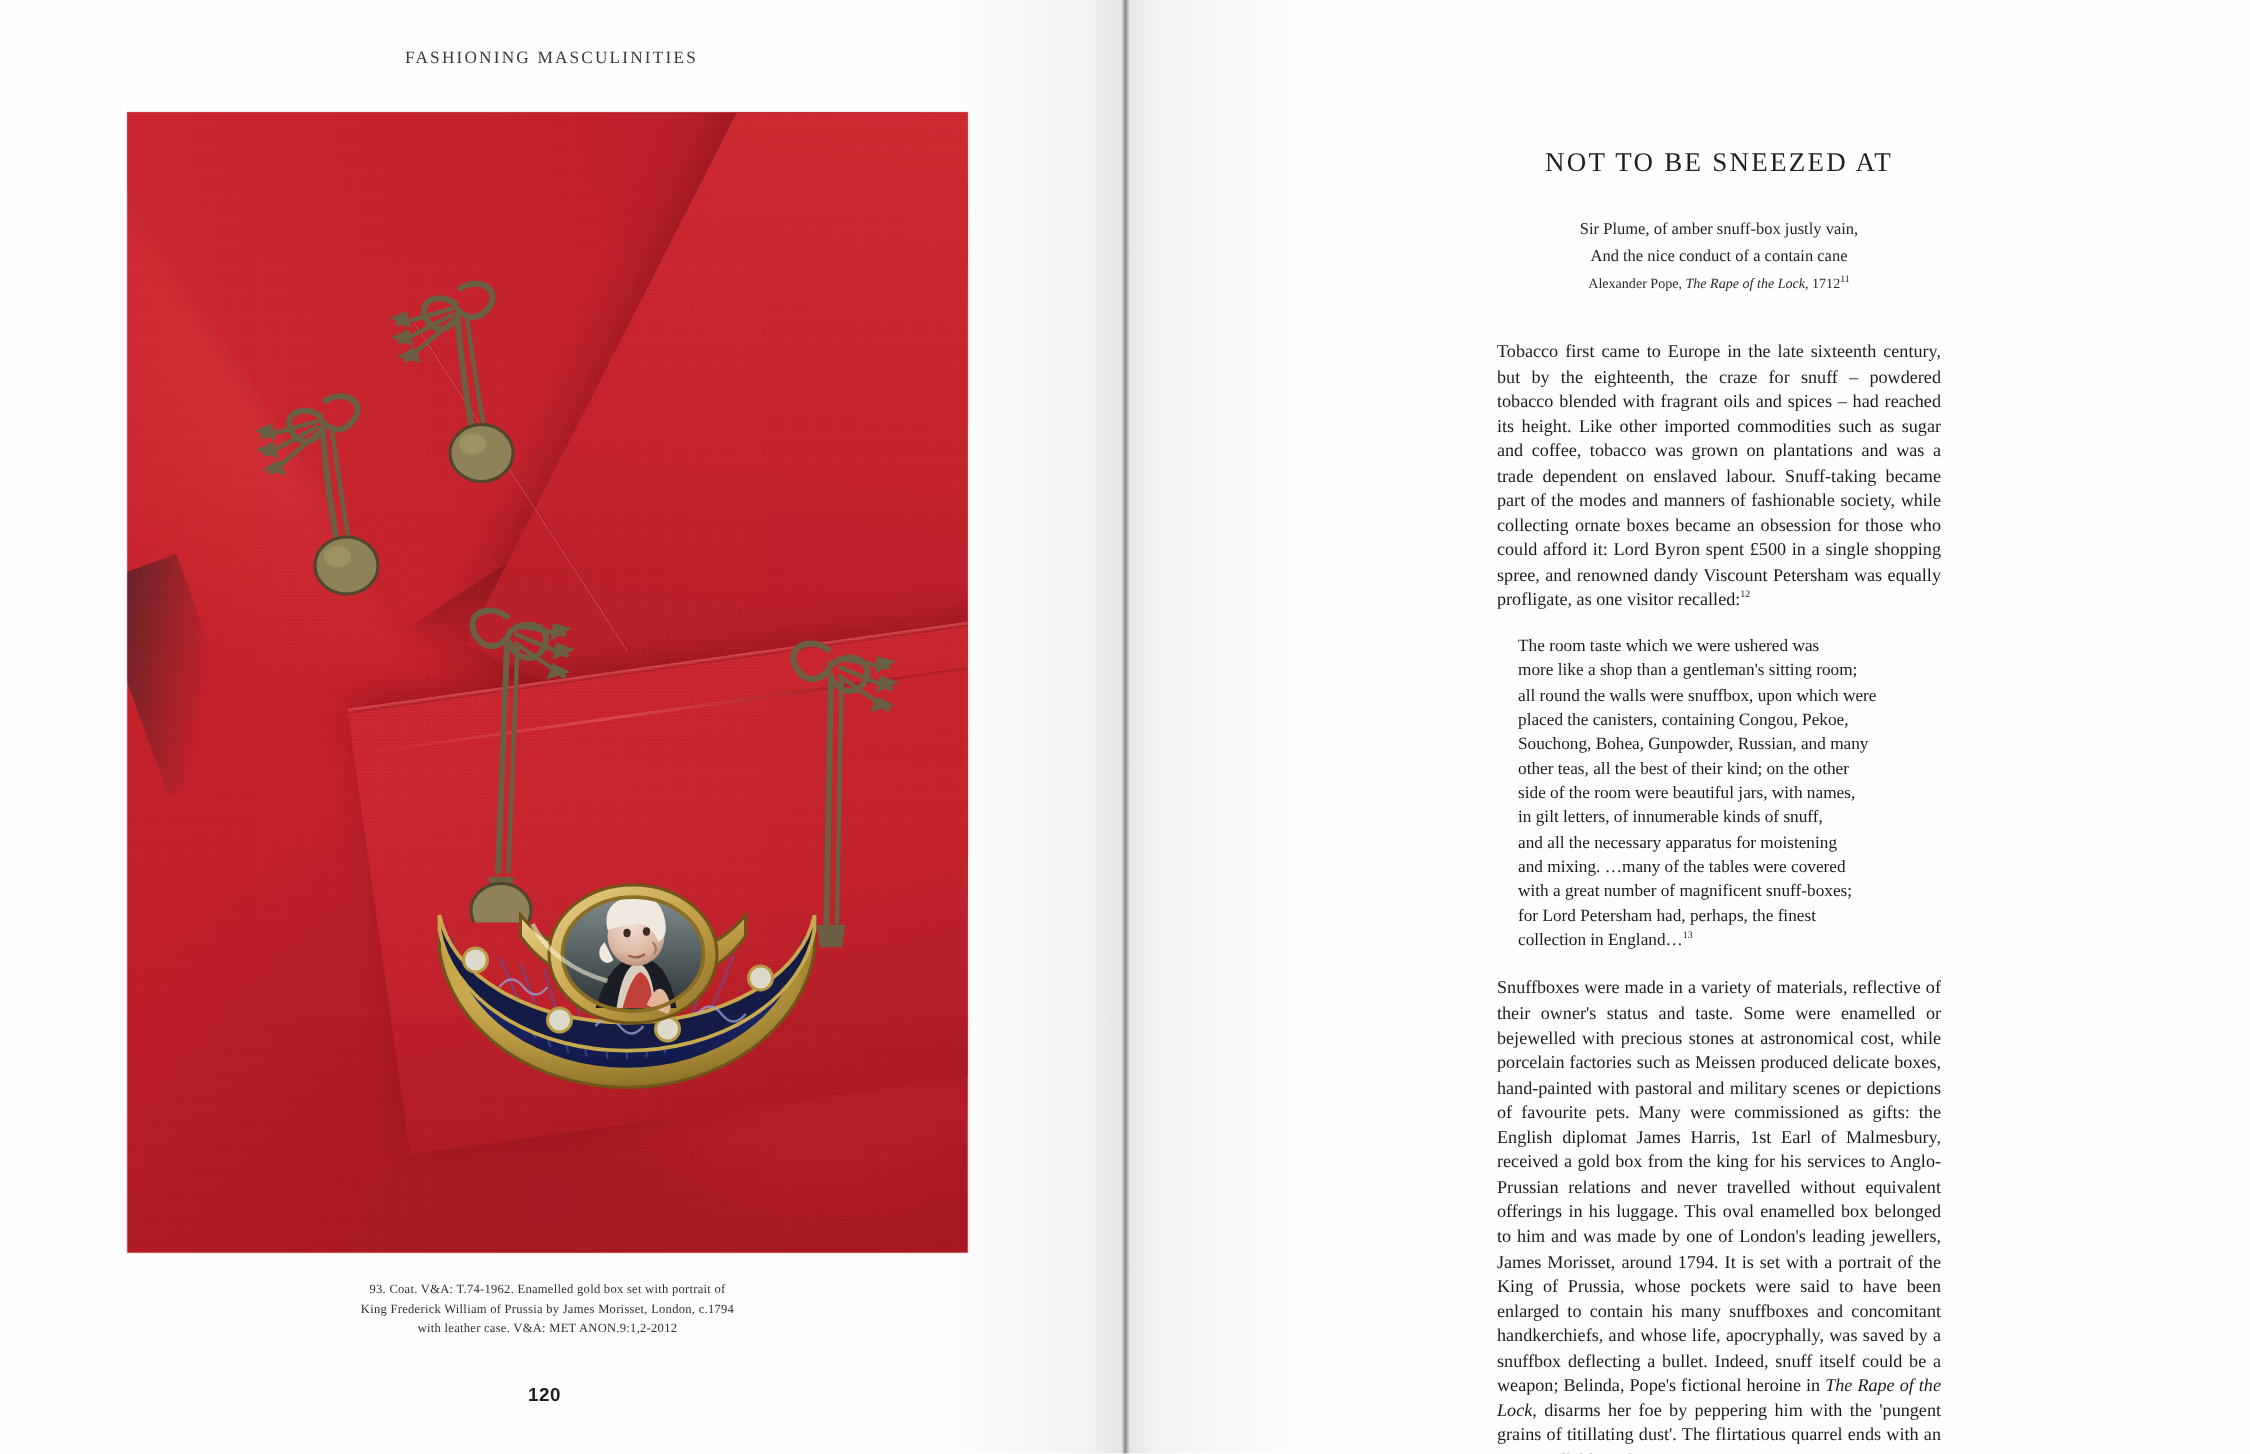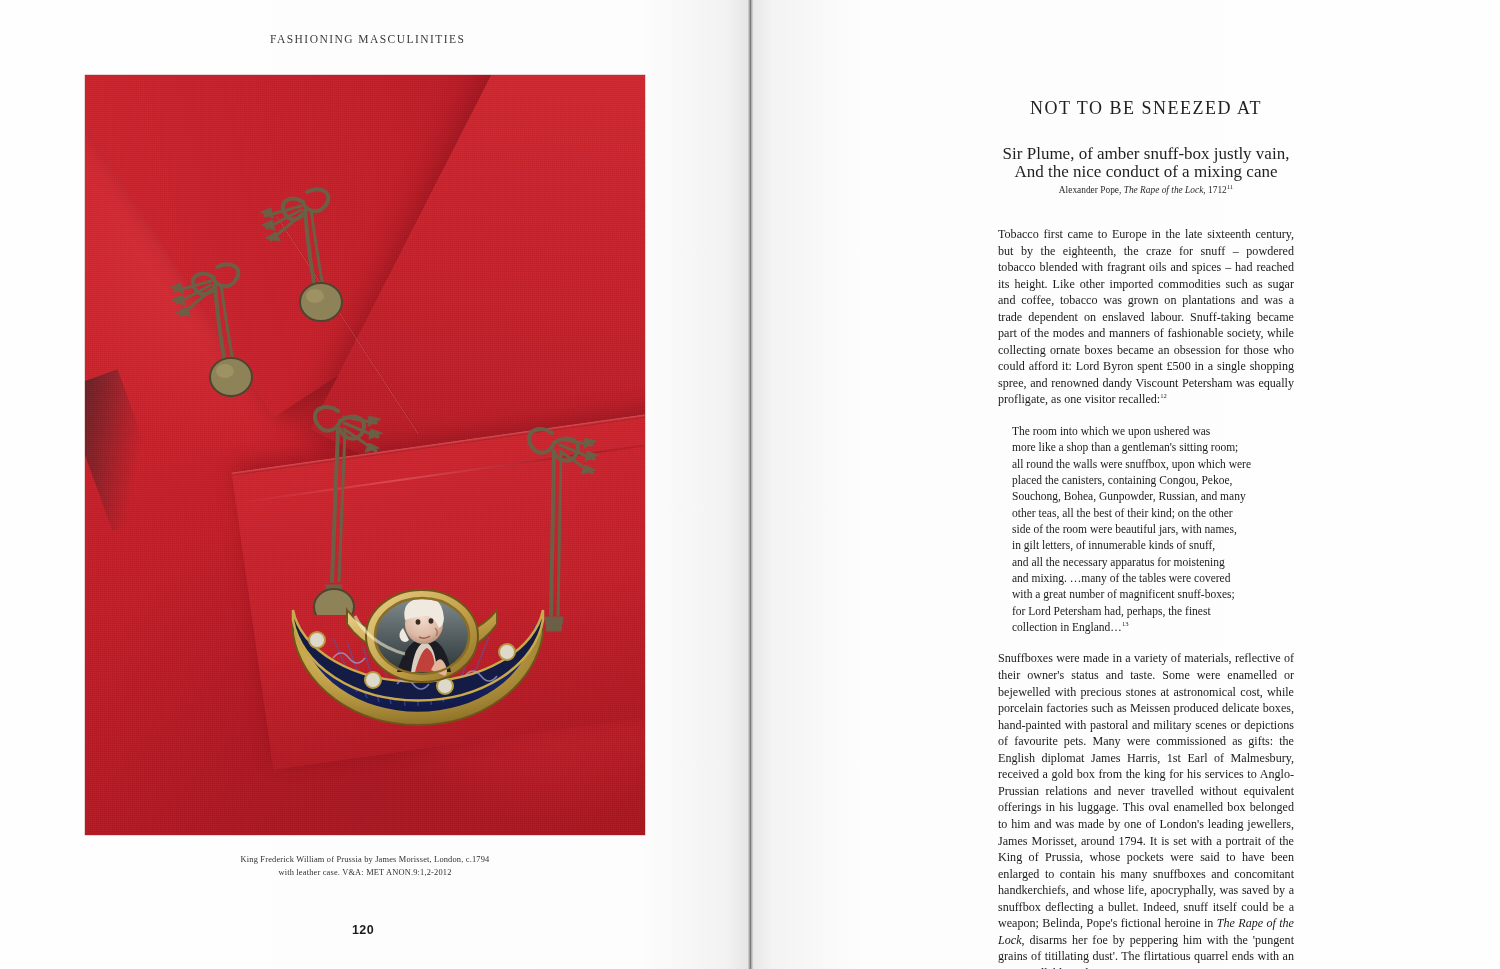--- a/index.html
+++ b/index.html
@@ -129,21 +129,21 @@
 
   
   .col { position:absolute; left:248px; top:98px; width:296px; }
 
   .sec-title {
     text-align:center; font-size:18px; letter-spacing:1.5px;
     color:#1f1f21; margin-bottom:26px; white-space:nowrap;
   }
 
   .epigraph { text-align:center; margin-bottom:28px; }
-  .epigraph-line { font-size:17px; line-height:17.5px; color:#1f1f21; }
+  .epigraph-line { font-size:11px; line-height:17.5px; color:#1f1f21; }
   .epigraph-src  { font-size:9.4px; line-height:15px; color:#2a2a2c; margin-top:3px; }
   .epigraph-src i { font-style:italic; }
   sup { font-size:6.6px; vertical-align:super; line-height:0; }
 
   .body-p {
     font-size:12.1px; line-height:16.55px; color:#1b1b1d;
     text-align:justify; hyphens:none; margin-bottom:15px;
   }
   .body-p:last-child { margin-bottom:0; }
   .body-p i { font-style:italic; }
@@ -328,43 +328,44 @@
           </g>
           <ellipse cx="137" cy="56" rx="47" ry="38" fill="none" stroke="#8a6e25" stroke-width="2.5"></ellipse>
 
           <path d="M70 36 A86 62 0 0 0 120 74" stroke="rgba(255,250,220,.55)" stroke-width="3" fill="none"></path>
         </svg>
 
       </div>
     </div>
 
     <div class="caption">
+      <div>93. Coat. V&amp;A: T.74-1962. Enamelled gold box set with portrait of</div>
       <div>King Frederick William of Prussia by James Morisset, London, c.1794</div>
       <div>with leather case. V&amp;A: MET ANON.9:1,2-2012</div>
     </div>
 
     <div class="folio folio-left">120</div>
   </div>
 
   <div class="page page-right">
 
     <div class="col">
 
       <div class="sec-title">NOT TO BE SNEEZED AT</div>
 
       <div class="epigraph">
         <div class="epigraph-line">Sir Plume, of amber snuff-box justly vain,</div>
-        <div class="epigraph-line">And the nice conduct of a mixing cane</div>
+        <div class="epigraph-line">And the nice conduct of a contain cane</div>
         <div class="epigraph-src"><span>Alexander Pope, </span><i>The Rape of the Lock</i><span>, 1712</span><sup>11</sup></div>
       </div>
 
       <p class="body-p"><span>Tobacco first came to Europe in the late sixteenth century, but by the eighteenth, the craze for snuff – powdered tobacco blended with fragrant oils and spices – had reached its height. Like other imported commodities such as sugar and coffee, tobacco was grown on plantations and was a trade dependent on enslaved labour. Snuff-taking became part of the modes and manners of fashionable society, while collecting ornate boxes became an obsession for those who could afford it: Lord Byron spent £500 in a single shopping spree, and renowned dandy Viscount Petersham was equally profligate, as one visitor recalled:</span><sup>12</sup></p>
 
       <div class="quote">
-        <div>The room into which we upon ushered was</div>
+        <div>The room taste which we were ushered was</div>
         <div>more like a shop than a gentleman's sitting room;</div>
         <div>all round the walls were snuffbox, upon which were</div>
         <div>placed the canisters, containing Congou, Pekoe,</div>
         <div>Souchong, Bohea, Gunpowder, Russian, and many</div>
         <div>other teas, all the best of their kind; on the other</div>
         <div>side of the room were beautiful jars, with names,</div>
         <div>in gilt letters, of innumerable kinds of snuff,</div>
         <div>and all the necessary apparatus for moistening</div>
         <div>and mixing. …many of the tables were covered</div>
         <div>with a great number of magnificent snuff-boxes;</div>

